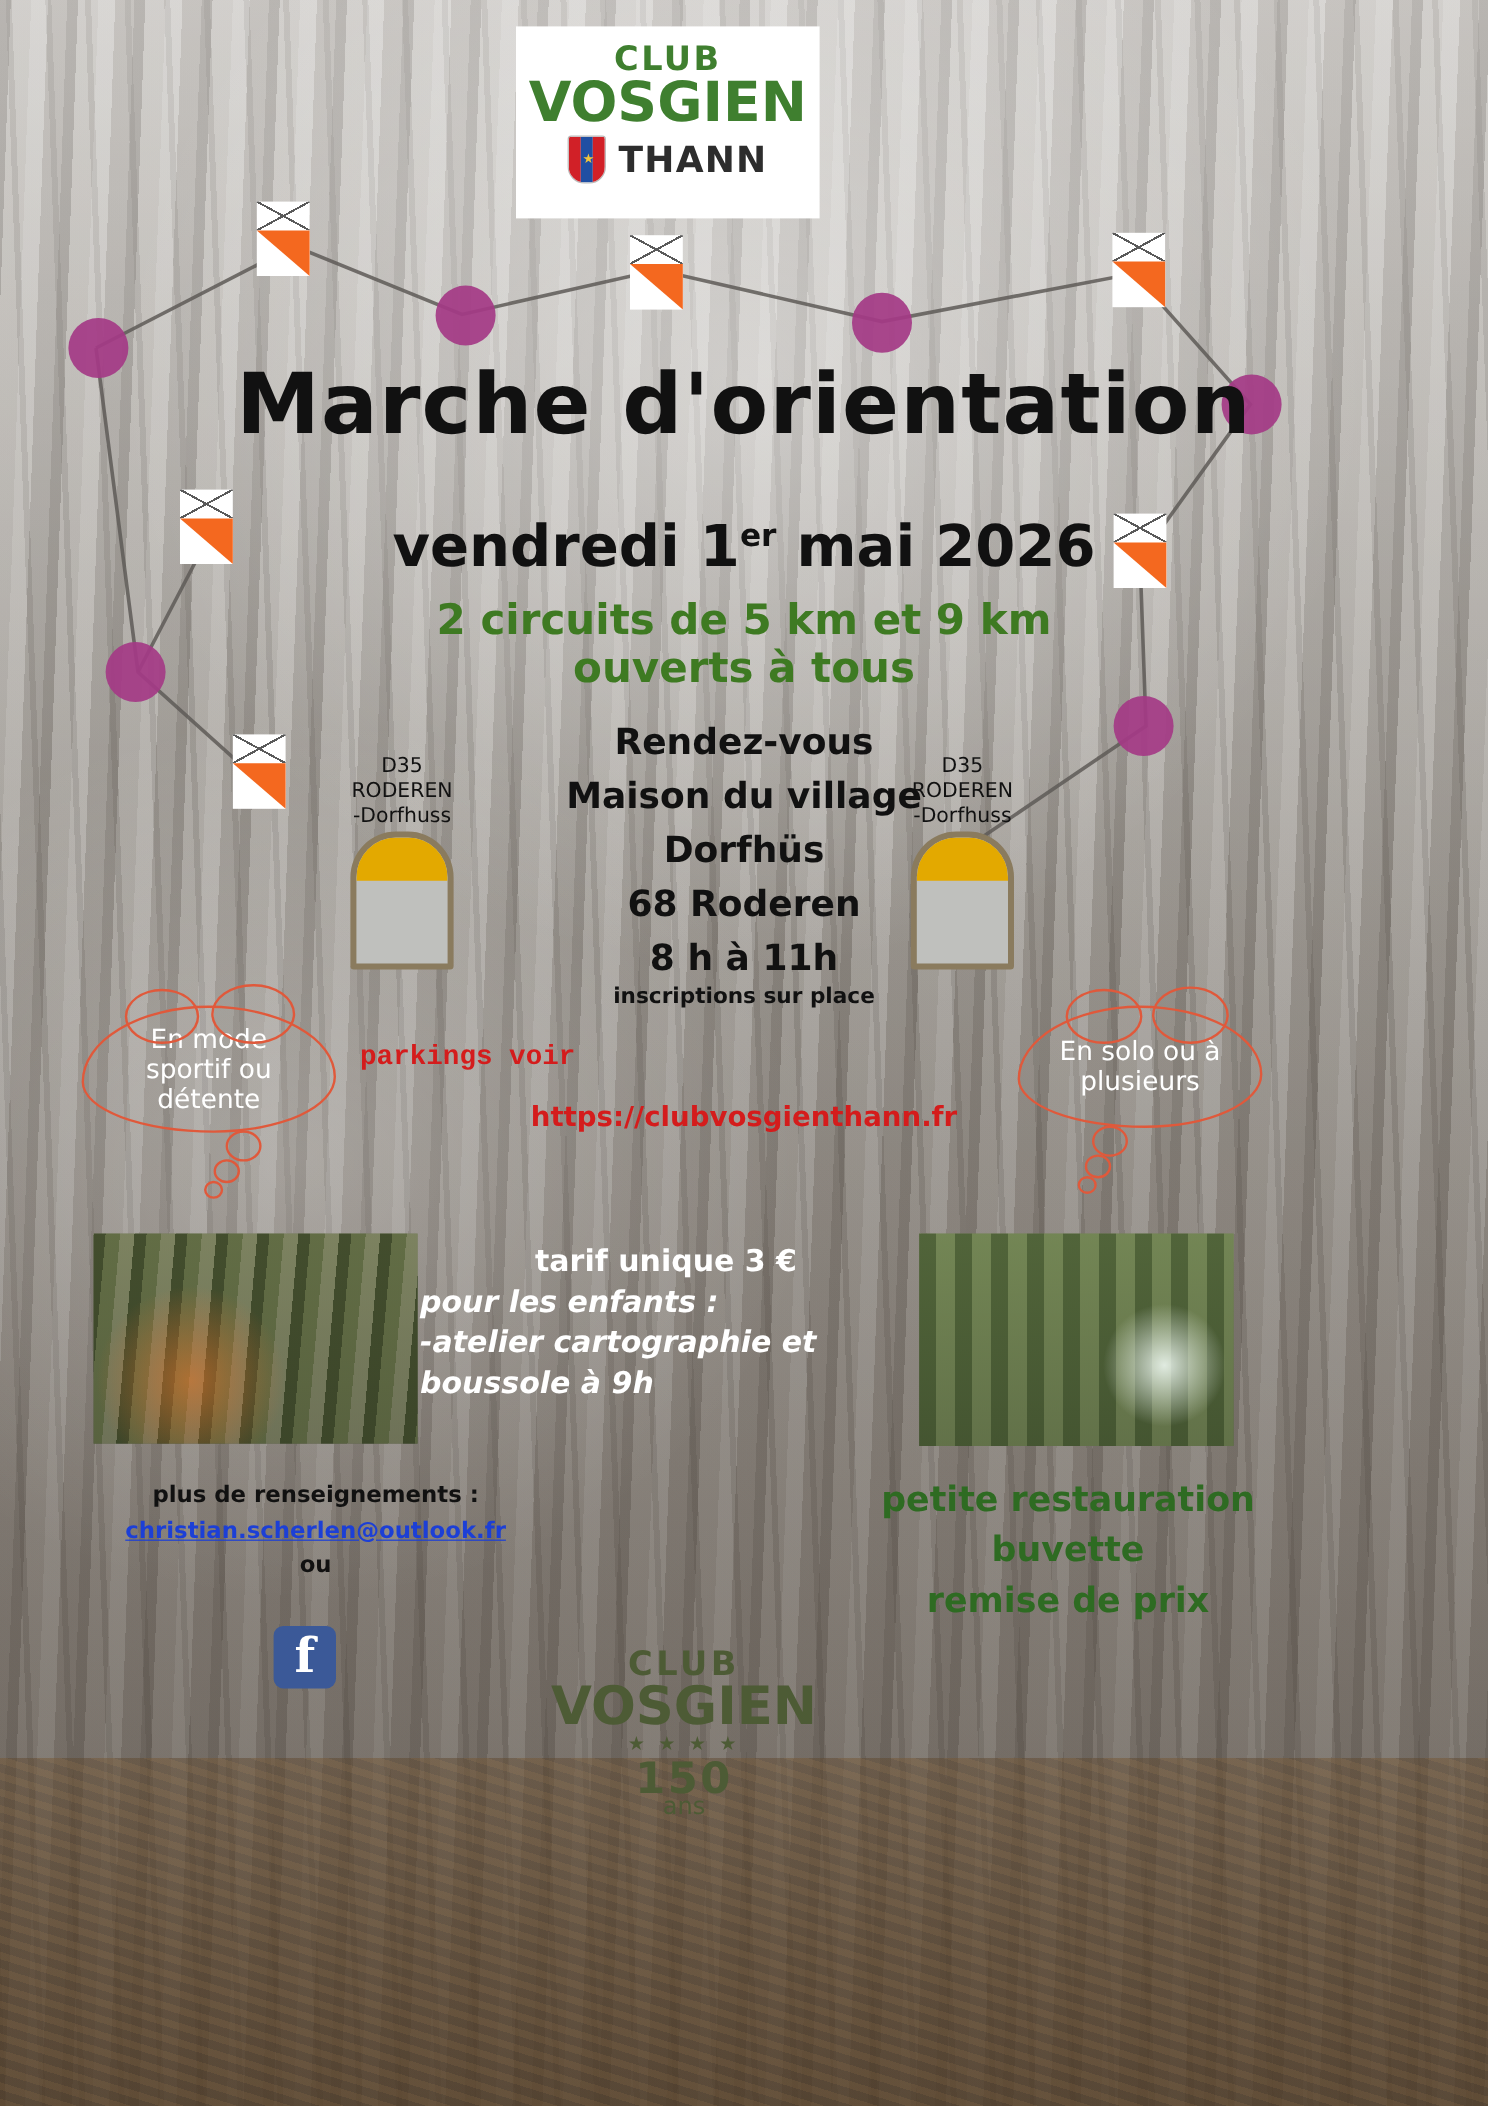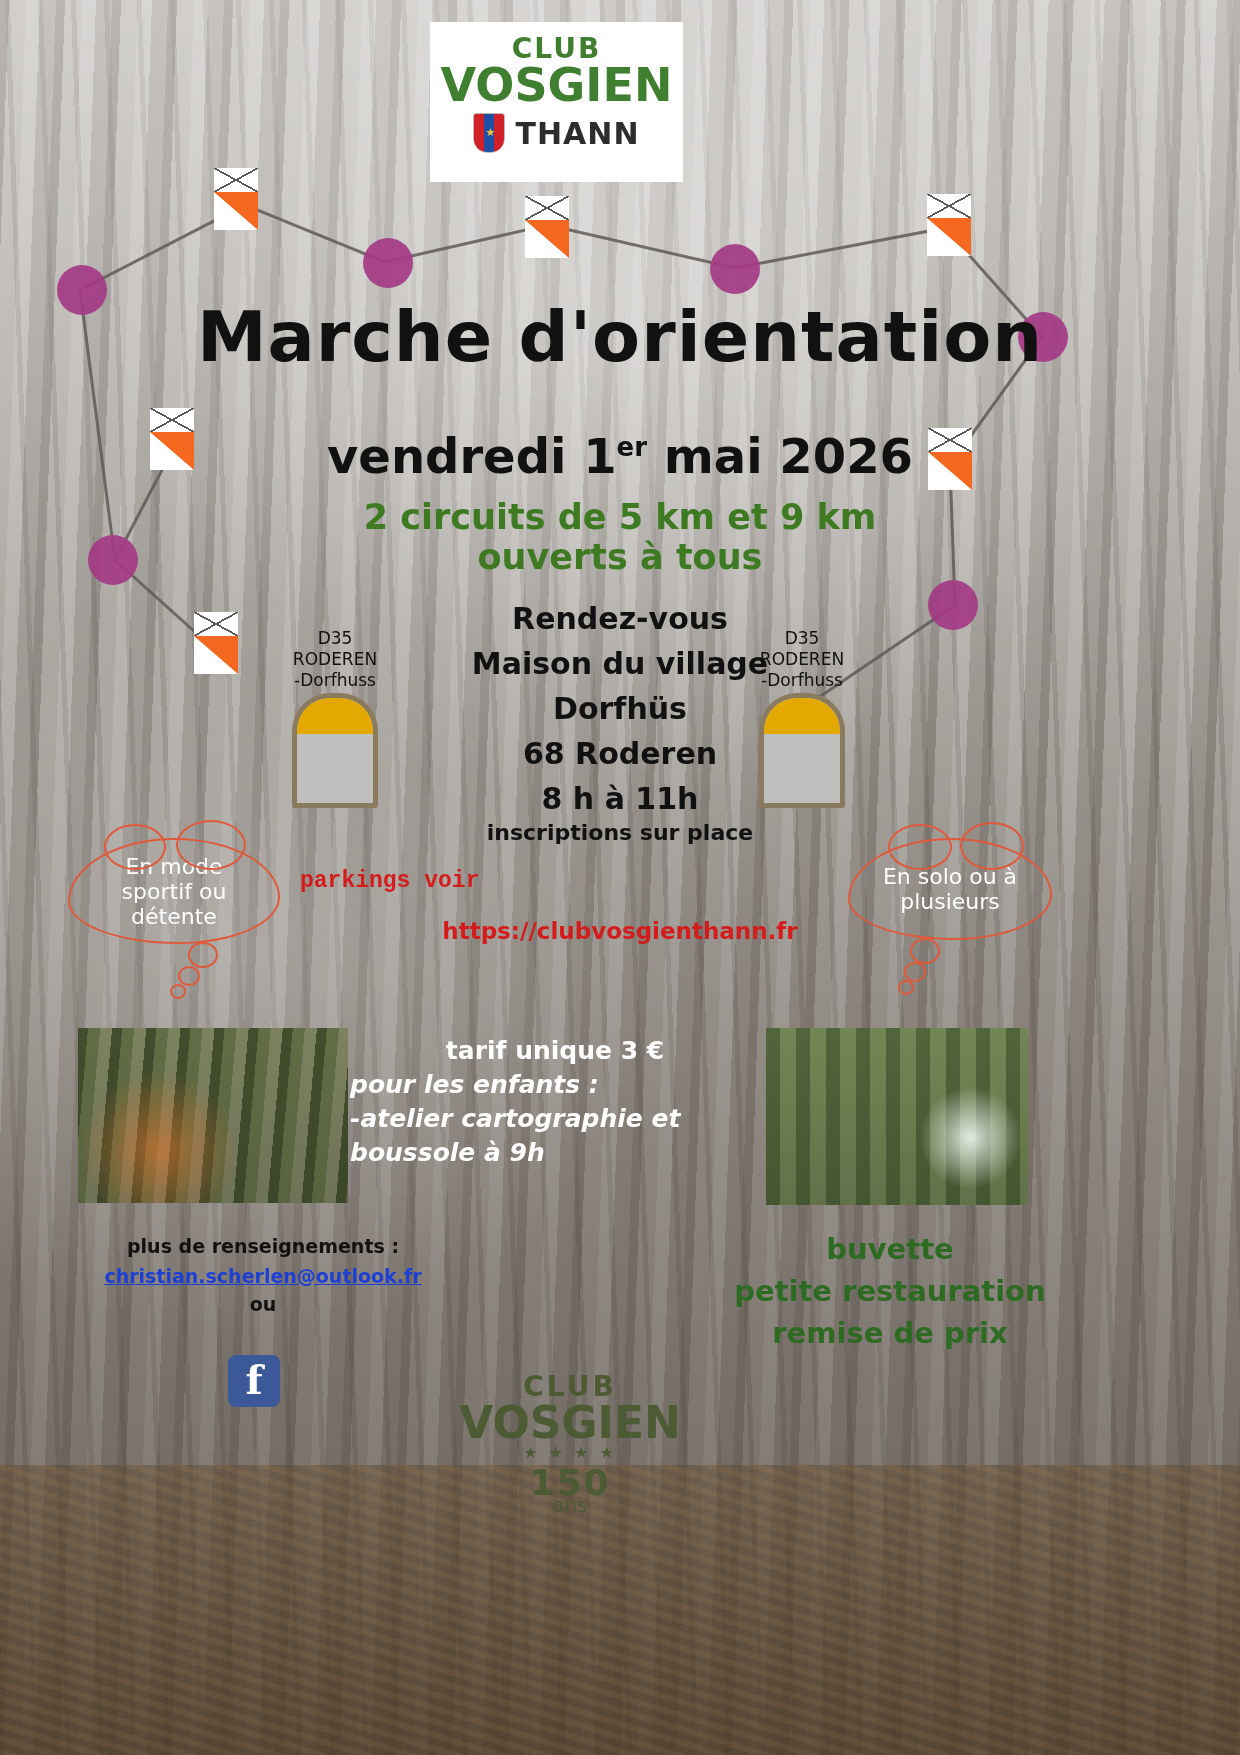--- a/index.html
+++ b/index.html
@@ -196,21 +196,21 @@
     line-height: 45px;
   }
 
   .inscriptions {
     position: absolute;
     left: 300px; right: 300px;
     top: 820px;
     text-align: center;
     font-family: "DejaVu Sans", sans-serif;
     font-weight: bold;
-    font-size: 22px;
+    font-size: 18px;
     color: #111111;
   }
   .parkings {
     position: absolute;
     left: 300px; right: 300px;
     top: 868px;
     text-align: left;
     font-family: Liberation Mono, monospace;
     font-weight: bold;
     font-size: 23px;
@@ -550,22 +550,22 @@
   </div>
 
   <div class="info-block">
     <div class="ren">plus de renseignements :</div>
     <span class="mail">christian.scherlen@outlook.fr</span>
     <span class="ou">ou</span>
   </div>
   <div class="fb-icon">f</div>
 
   <div class="buvette">
+    <div>petite restauration</div>
     <div>buvette</div>
-    <div>petite restauration</div>
     <div>remise de prix</div>
   </div>
 
   <div class="logo150">
     <div class="l-club">CLUB</div>
     <div class="l-vos">VOSGIEN</div>
     <div class="stars">★ ★        ★ ★</div>
     <div class="l-num">150</div>
     <div class="l-ans">ans</div>
   </div>

